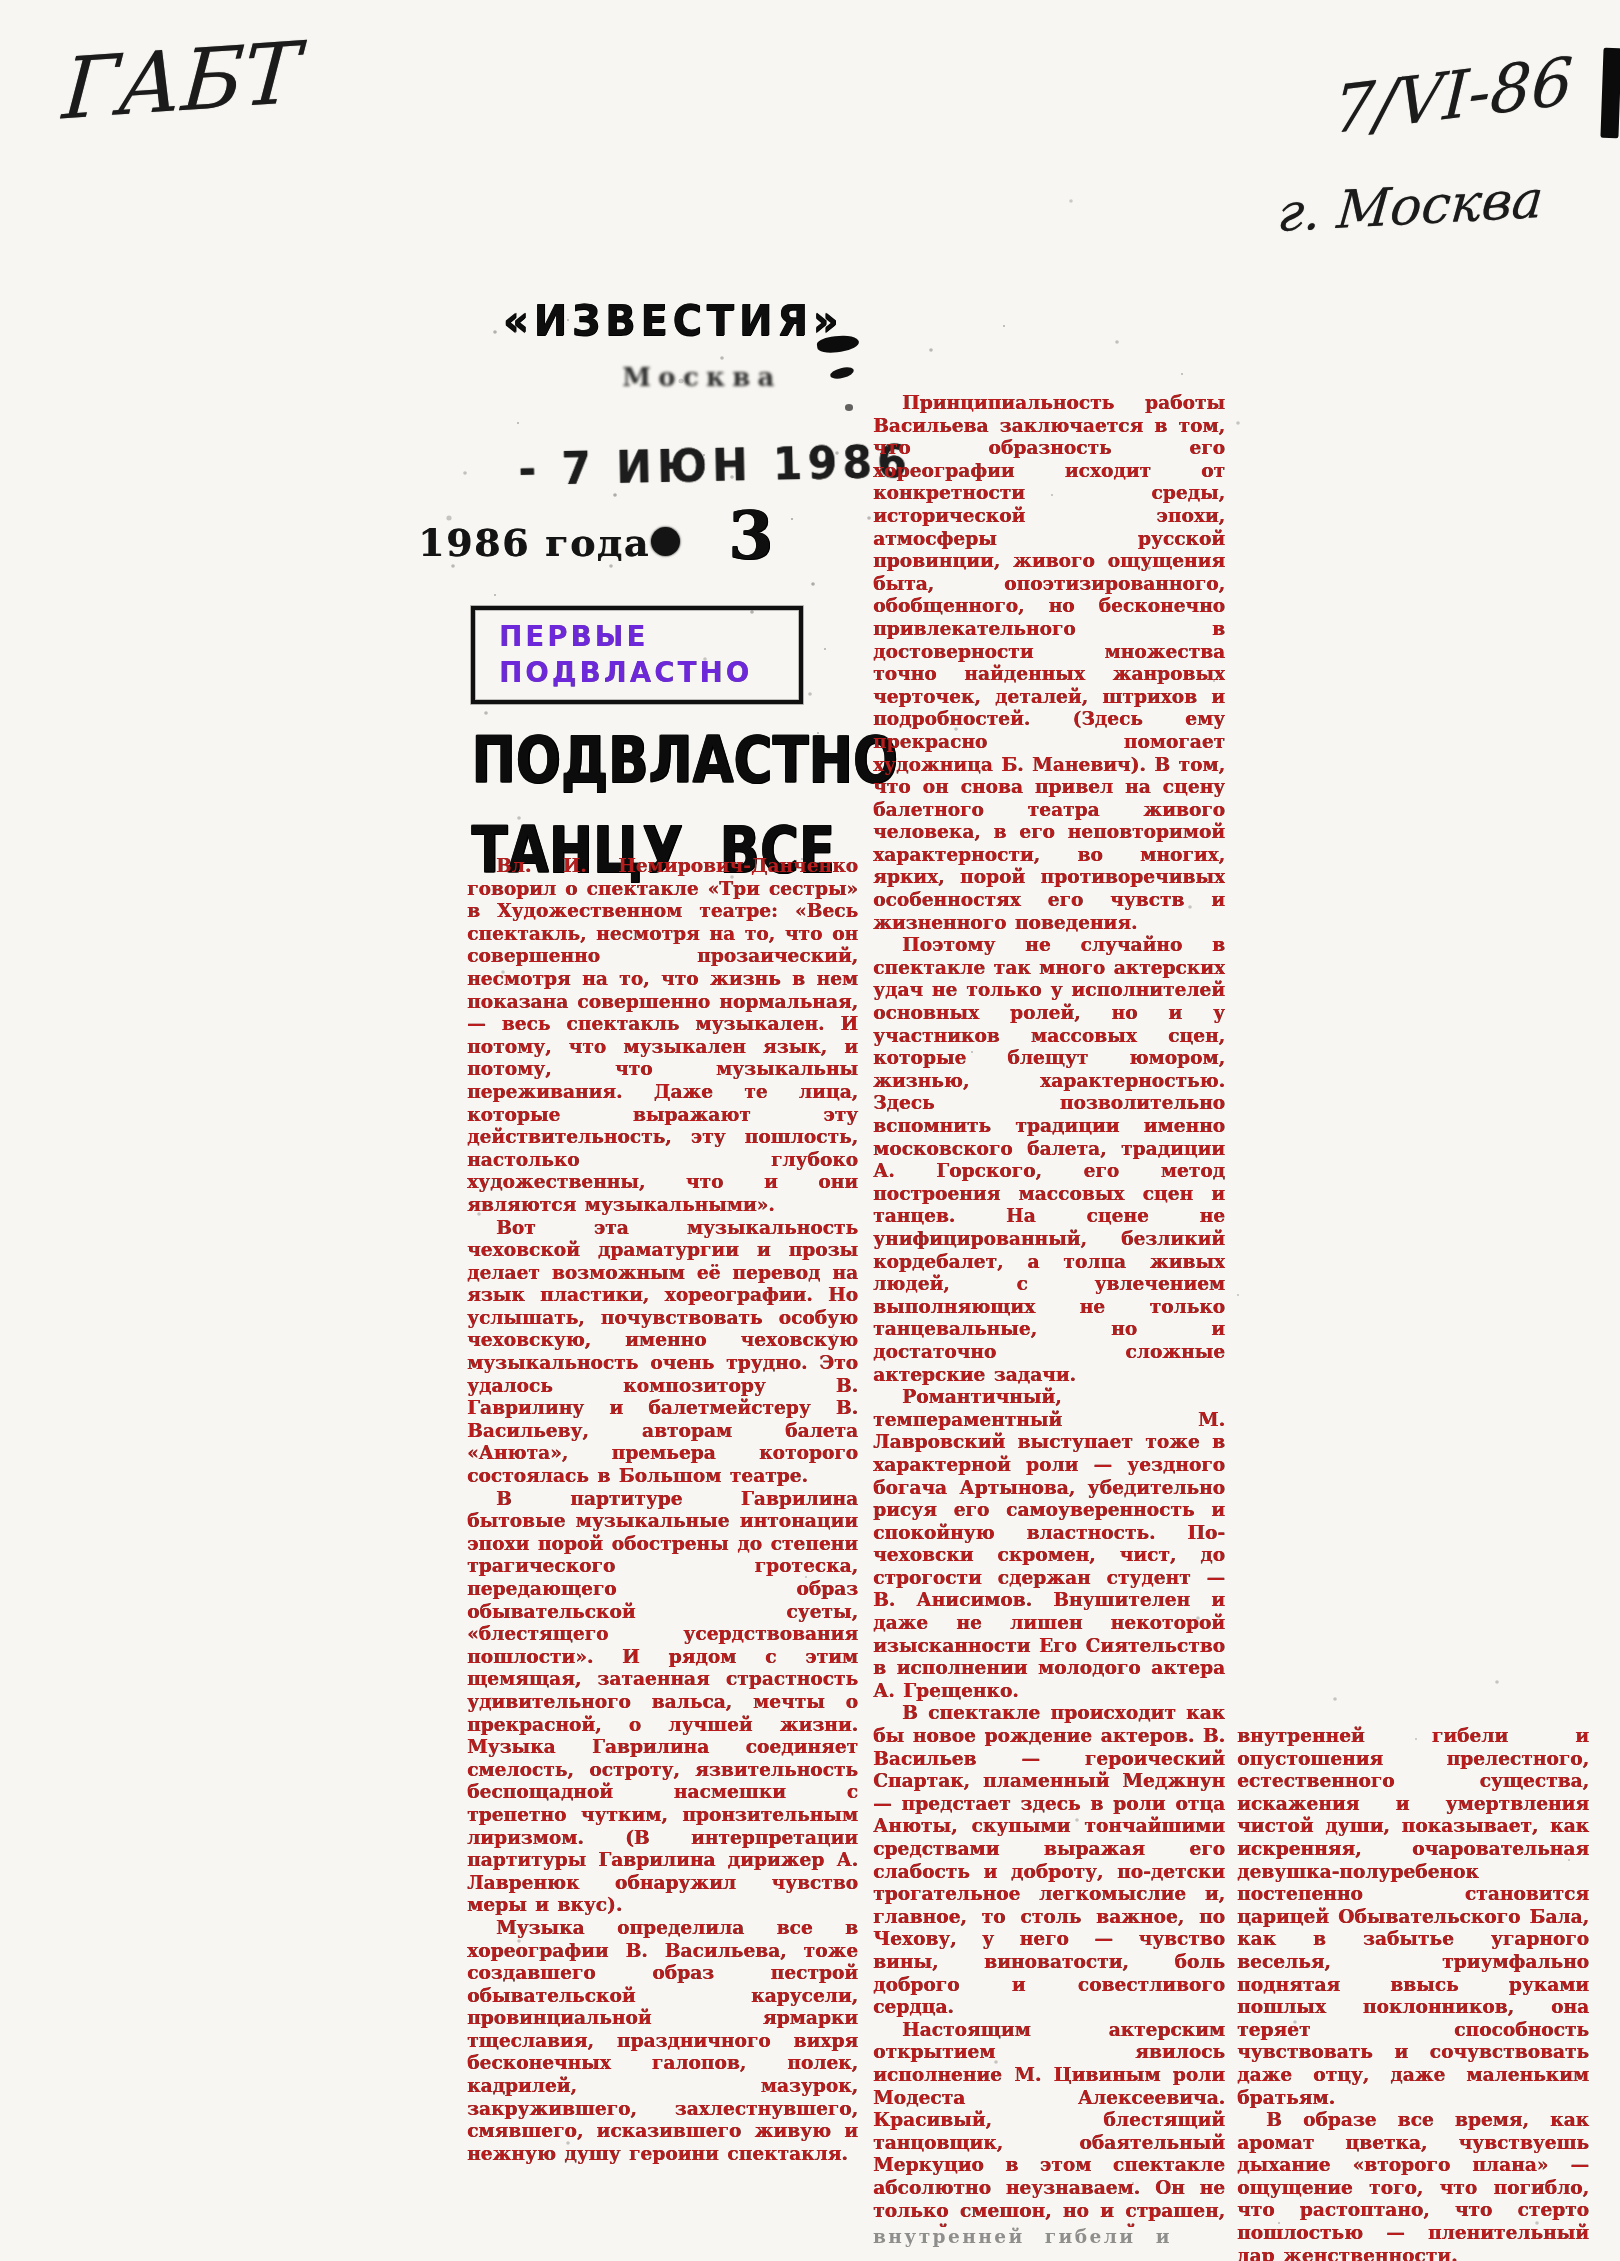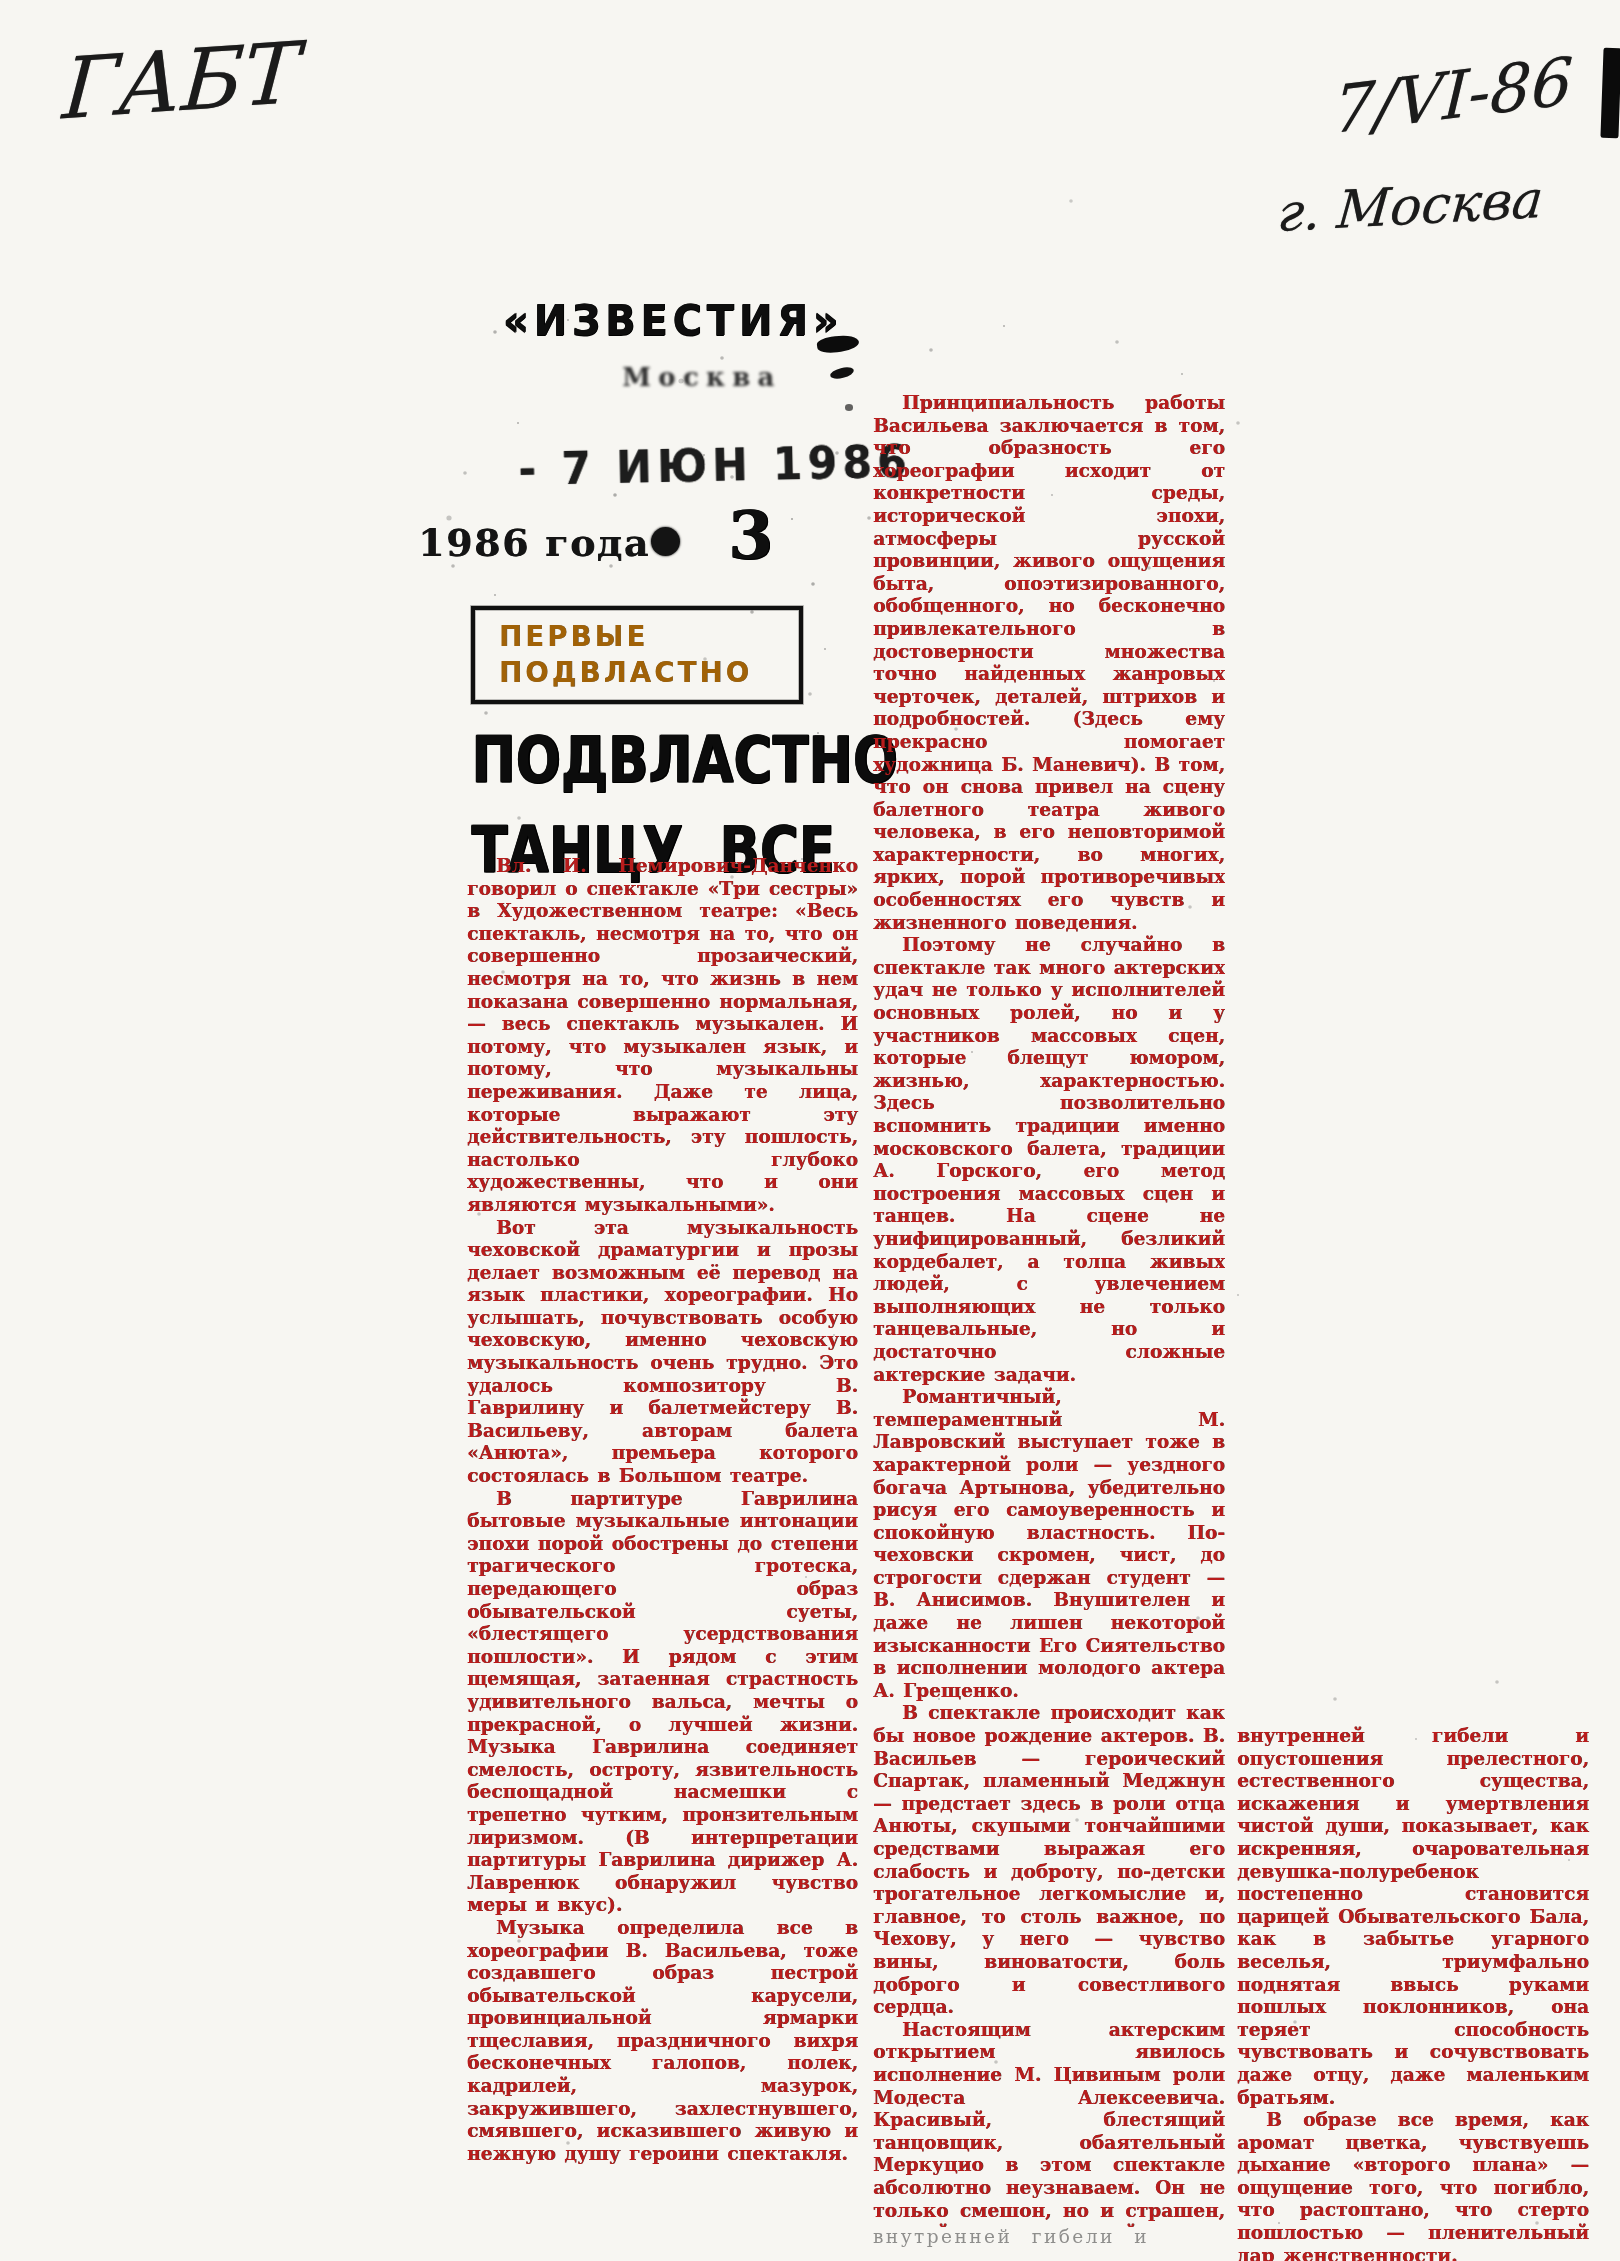--- a/index.html
+++ b/index.html
@@ -41,21 +41,21 @@
     color:#141414;text-shadow:0.5px 0.4px 0.6px rgba(0,0,0,.8);white-space:nowrap;filter:blur(0.2px);}
   .pagedot{left:651px;top:527px;width:29px;height:29px;background:#141414;border-radius:50%;
     box-shadow:0 0 1.6px 0.8px rgba(20,20,20,.5);filter:blur(0.4px);}
   .pagenum{left:728px;top:497px;font-size:65px;font-weight:bold;color:#0f0f0f;
     text-shadow:1.1px 0 0 #000,0 1.1px 0 #000,1.1px 1.1px 0 #000;filter:blur(0.3px);}
   
   .rubric{
     left:471px;top:606px;width:300px;padding:8px 0 9.7px 24px;
     border:4px solid #101010;box-shadow:0 0 0 0.8px rgba(0,0,0,.35), inset 0 0 0 0.8px rgba(0,0,0,.3);
     font-family:"DejaVu Sans", sans-serif;font-weight:bold;font-size:27.5px;
-    letter-spacing:3.2px;color:#a16207;line-height:36px;filter:blur(0.3px);
+    letter-spacing:3.2px;color:#6d28d9;line-height:36px;filter:blur(0.3px);
     text-shadow:0.4px 0.4px 0.4px rgba(0,0,0,.6);
   }
   
   .hl{
     font-family:"DejaVu Sans", sans-serif;font-weight:900;color:#0c0c0c;
     text-shadow:1.3px 0 0 #000,0 1px 0 #000,1.3px 1px 0 #000;
     filter:blur(0.2px);white-space:nowrap;
   }
   .hl1{left:471px;top:722px;width:342px;text-align:center;font-size:53px;transform:scaleY(1.22);transform-origin:center top;}
   .hl2{left:471px;top:812px;width:342px;text-align:center;font-size:53px;transform:scaleY(1.22);transform-origin:center top;word-spacing:18px;}
@@ -66,21 +66,21 @@
     text-shadow:0.4px 0.3px 0.4px rgba(25,22,18,.8);
     word-spacing:2px;
   }
   .col p{margin:0;text-indent:29px;}
   .col p.noindent{text-indent:0;}
   .col-left{left:467px;top:855px;width:391px;}
   .col-mid{left:873px;top:392px;width:352px;height:1835px;overflow:hidden;}
   .col-right{left:1237px;top:1725px;width:352px;}
   .cutline{
     left:873px;top:2226px;width:352px;height:21px;overflow:hidden;
-    font-size:18.6px;font-weight:normal;letter-spacing:2.4px;word-spacing:11.3px;
+    font-size:18.6px;font-weight:bold;letter-spacing:2.4px;word-spacing:11.3px;
     color:#3a3a3a;opacity:.55;filter:blur(0.6px);white-space:nowrap;
   }
   
   .blob1{left:817px;top:336px;width:42px;height:16px;background:#0c0c0c;border-radius:40% 60% 50% 50%;transform:rotate(-8deg);}
   .blob2{left:830px;top:368px;width:24px;height:9.7px;background:#111;border-radius:50%;transform:rotate(-14deg);}
   .blob3{left:845px;top:404px;width:8px;height:6.5px;background:#222;border-radius:50%;opacity:.7;}
   .speck,.speck2,.speck3{width:2.4px;height:2.4px;border-radius:50%;background:transparent;}
   .speck{box-shadow:
     494px 331px 0 0.8px rgba(0,0,0,.28), 567px 319px 0 0 rgba(0,0,0,.3), 721px 357px 0 0.8px rgba(0,0,0,.25),
     517px 422px 0 0 rgba(0,0,0,.3), 614px 494px 0 0.8px rgba(0,0,0,.3), 791px 518px 0 0 rgba(0,0,0,.35),

